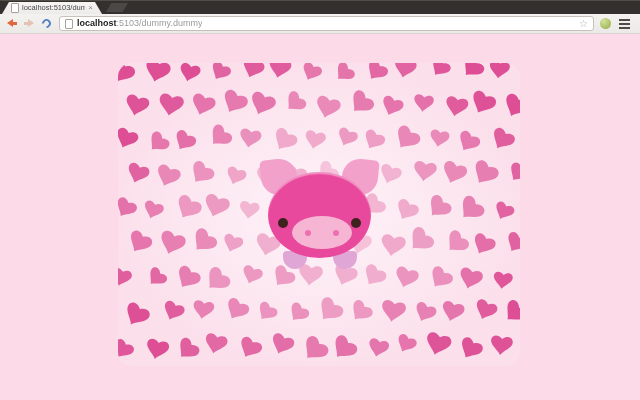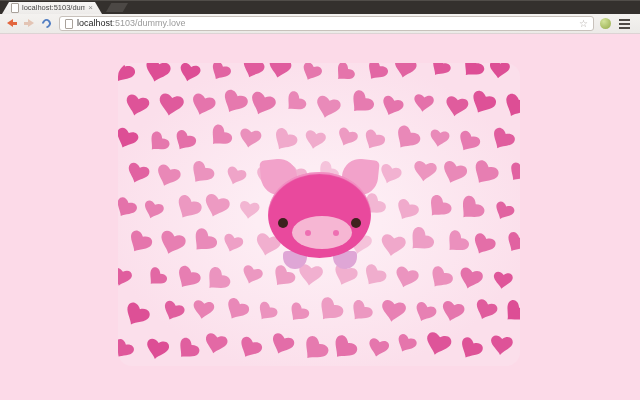--- a/index.html
+++ b/index.html
@@ -27,21 +27,21 @@
   .arr.r .tail{position:absolute;right:5px;top:3px;width:5px;height:3px;background:var(--ac);}
   .back-btn{--ac:var(--back-c);}
   .fwd-btn{--ac:var(--fwd-c);margin-left:1px;}
   .reload-btn{margin-left:3px;}
   .reload-ic{width:9px;height:9px;border:2px solid var(--reload-c);border-left-color:transparent;border-radius:50%;
              transform:rotate(-45deg);box-sizing:border-box;display:inline-block;}
   .omnibox{flex:1;height:15px;margin:0 6px 0 5px;background:#fff;border:1px solid #c8c1bb;border-radius:3px;
            display:flex;align-items:center;padding:0 5px;box-sizing:border-box;gap:4px;}
   .doc-icon{width:6px;height:8px;background:#fff;border:1px solid #a9a29b;border-radius:1px;display:inline-block;flex:none;}
   .url{font-size:9px;line-height:13px;white-space:nowrap;overflow:hidden;}
-  .url .host{color:#1e1e1e;font-weight:normal;}
+  .url .host{color:#1e1e1e;font-weight:bold;}
   .url .rest{color:#9b9b9b;}
   .star{margin-left:auto;font-size:10px;color:#b2ada8;line-height:13px;}
   .ext-ball{width:11px;height:11px;border-radius:50%;background:radial-gradient(circle at 35% 30%,#d3e39a,#93aa49);flex:none;}
   .menu{display:flex;flex-direction:column;gap:2px;width:11px;margin:0 5px 0 8px;flex:none;}
   .menu i{display:block;height:2px;background:var(--menu-c);}
 
   
   .page{position:absolute;left:0;top:34px;width:640px;height:366px;background:var(--page-bg);}
   .panel{position:absolute;left:118px;top:29px;width:402px;height:303px;border-radius:14px;overflow:hidden;
          background:radial-gradient(ellipse at 50% 50%,var(--panel-c) 0%,var(--panel-c) 22%,var(--panel-e) 75%);}
@@ -91,21 +91,21 @@
       <span class="arr r">
           <i class="tri"></i>
           <i class="tail"></i>
         </span>
     </span>
     <span class="navbtn reload-btn">
       <span class="reload-ic"></span>
     </span>
     <div class="omnibox">
       <span class="doc-icon"></span>
-      <span class="url"><span class="host">localhost</span><span class="rest">:5103/dummy.love</span></span>
+      <span class="url"><span class="host">localhost</span><span class="rest">:5103/dummy.dummy</span></span>
       <span class="star">☆</span>
     </div>
     <span class="ext-ball"></span>
     <span class="menu">
         <i></i>
         <i></i>
         <i></i>
       </span>
   </div>
 

